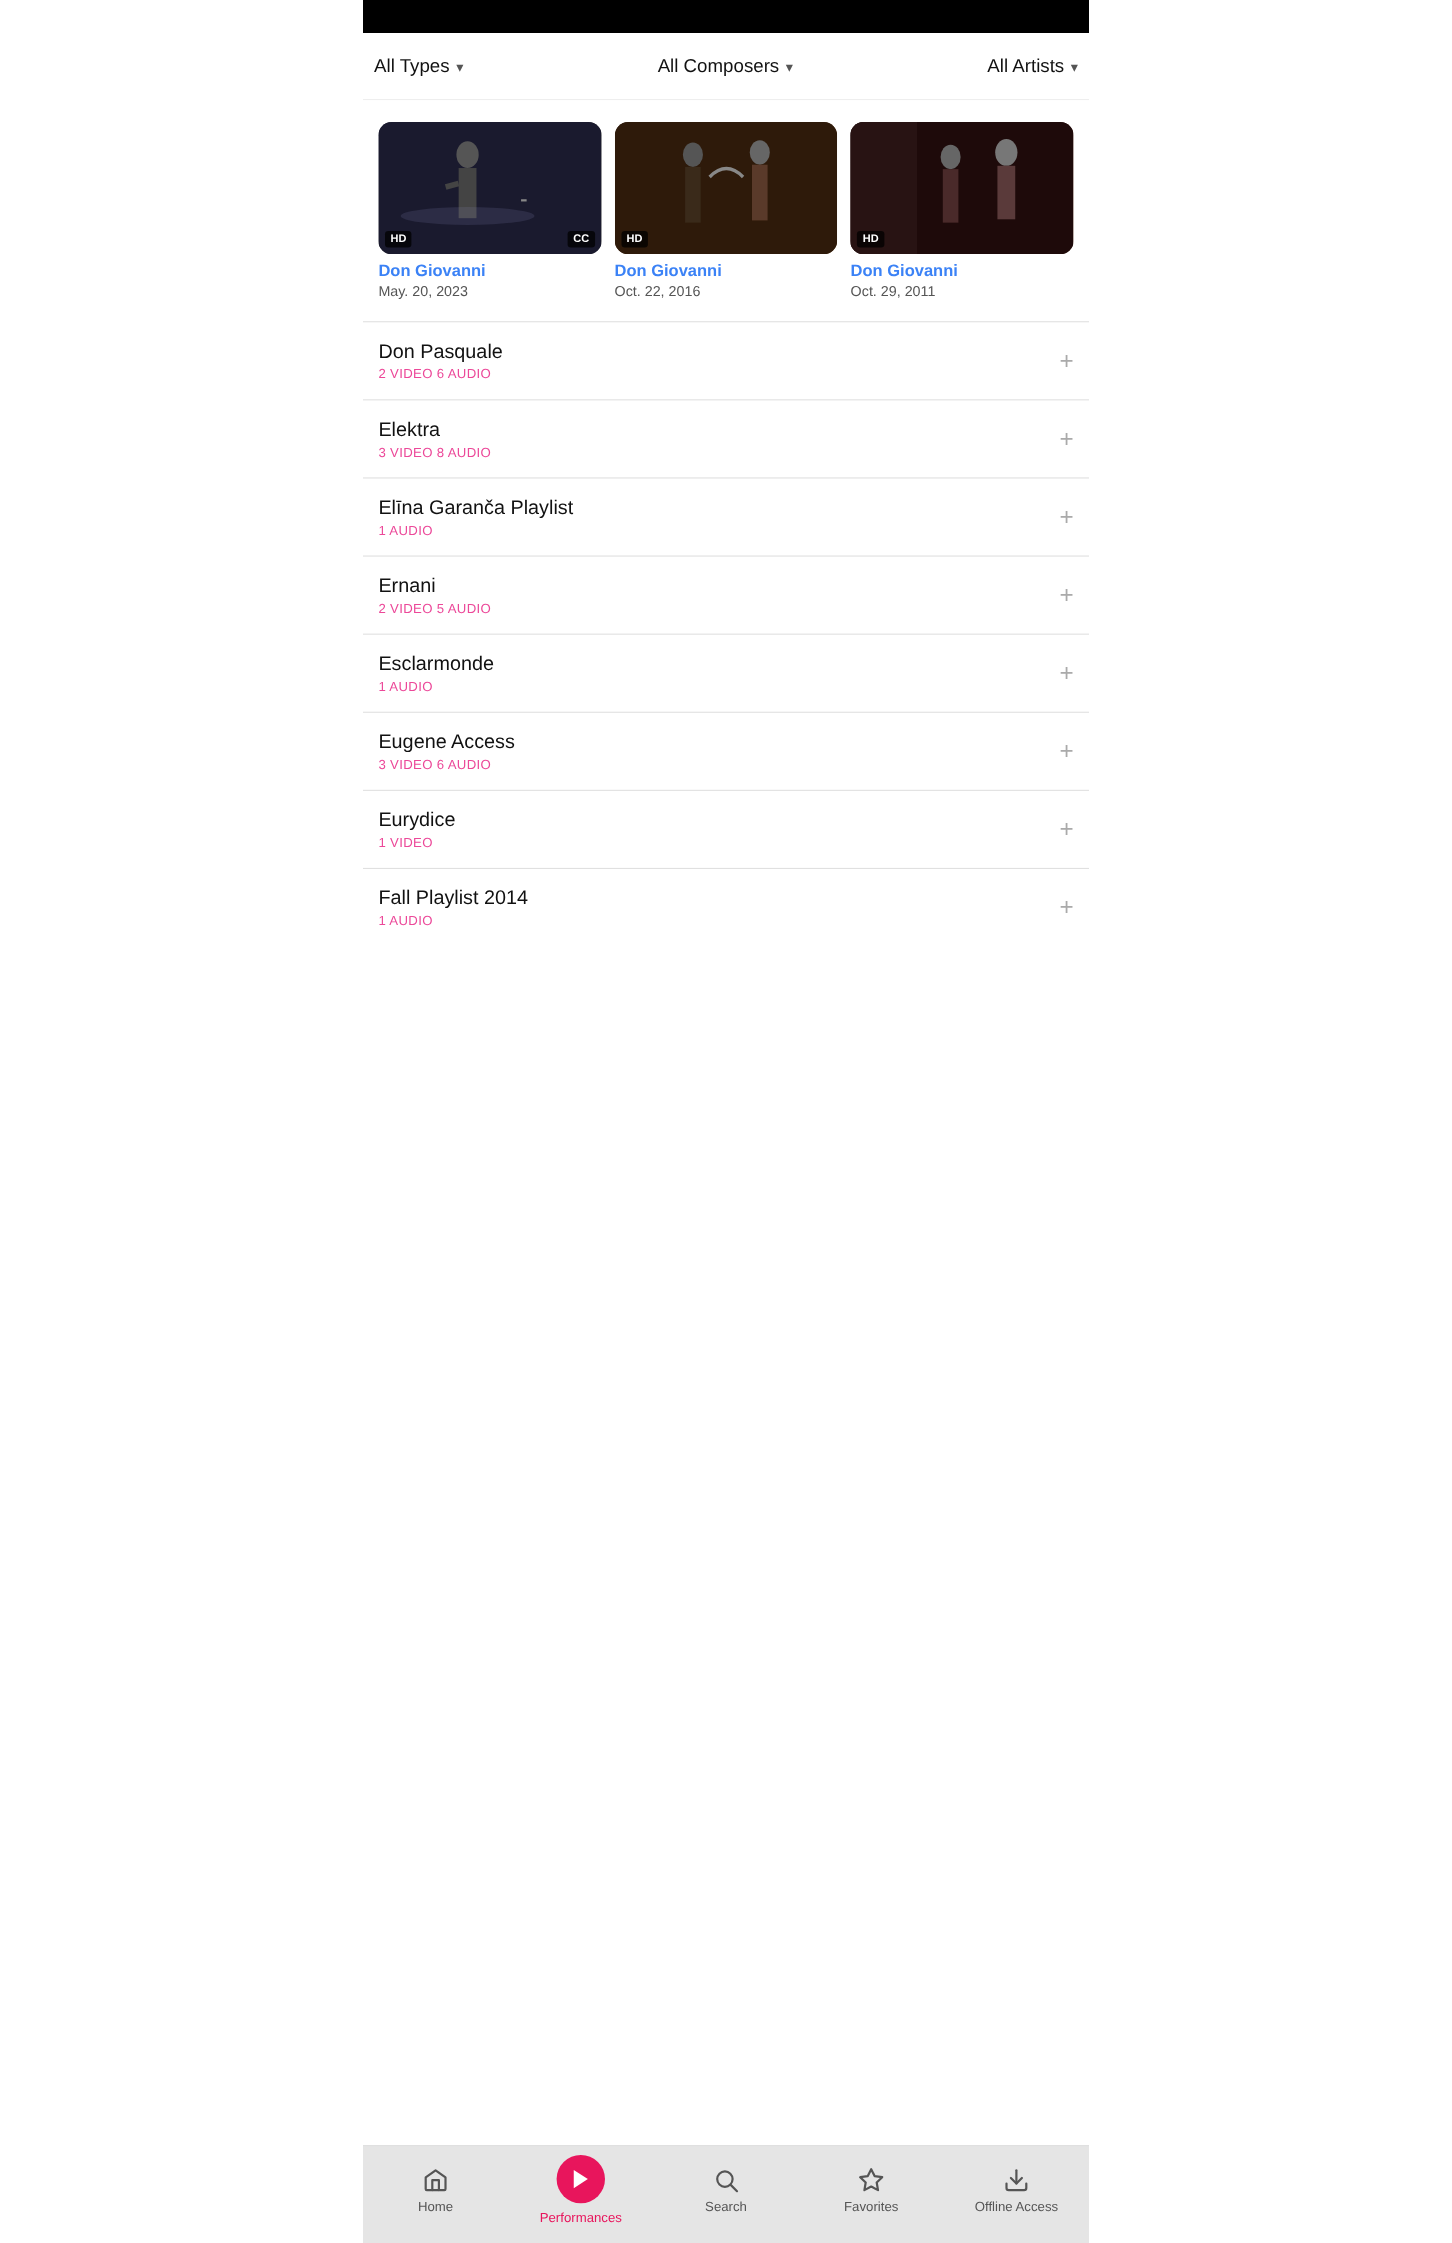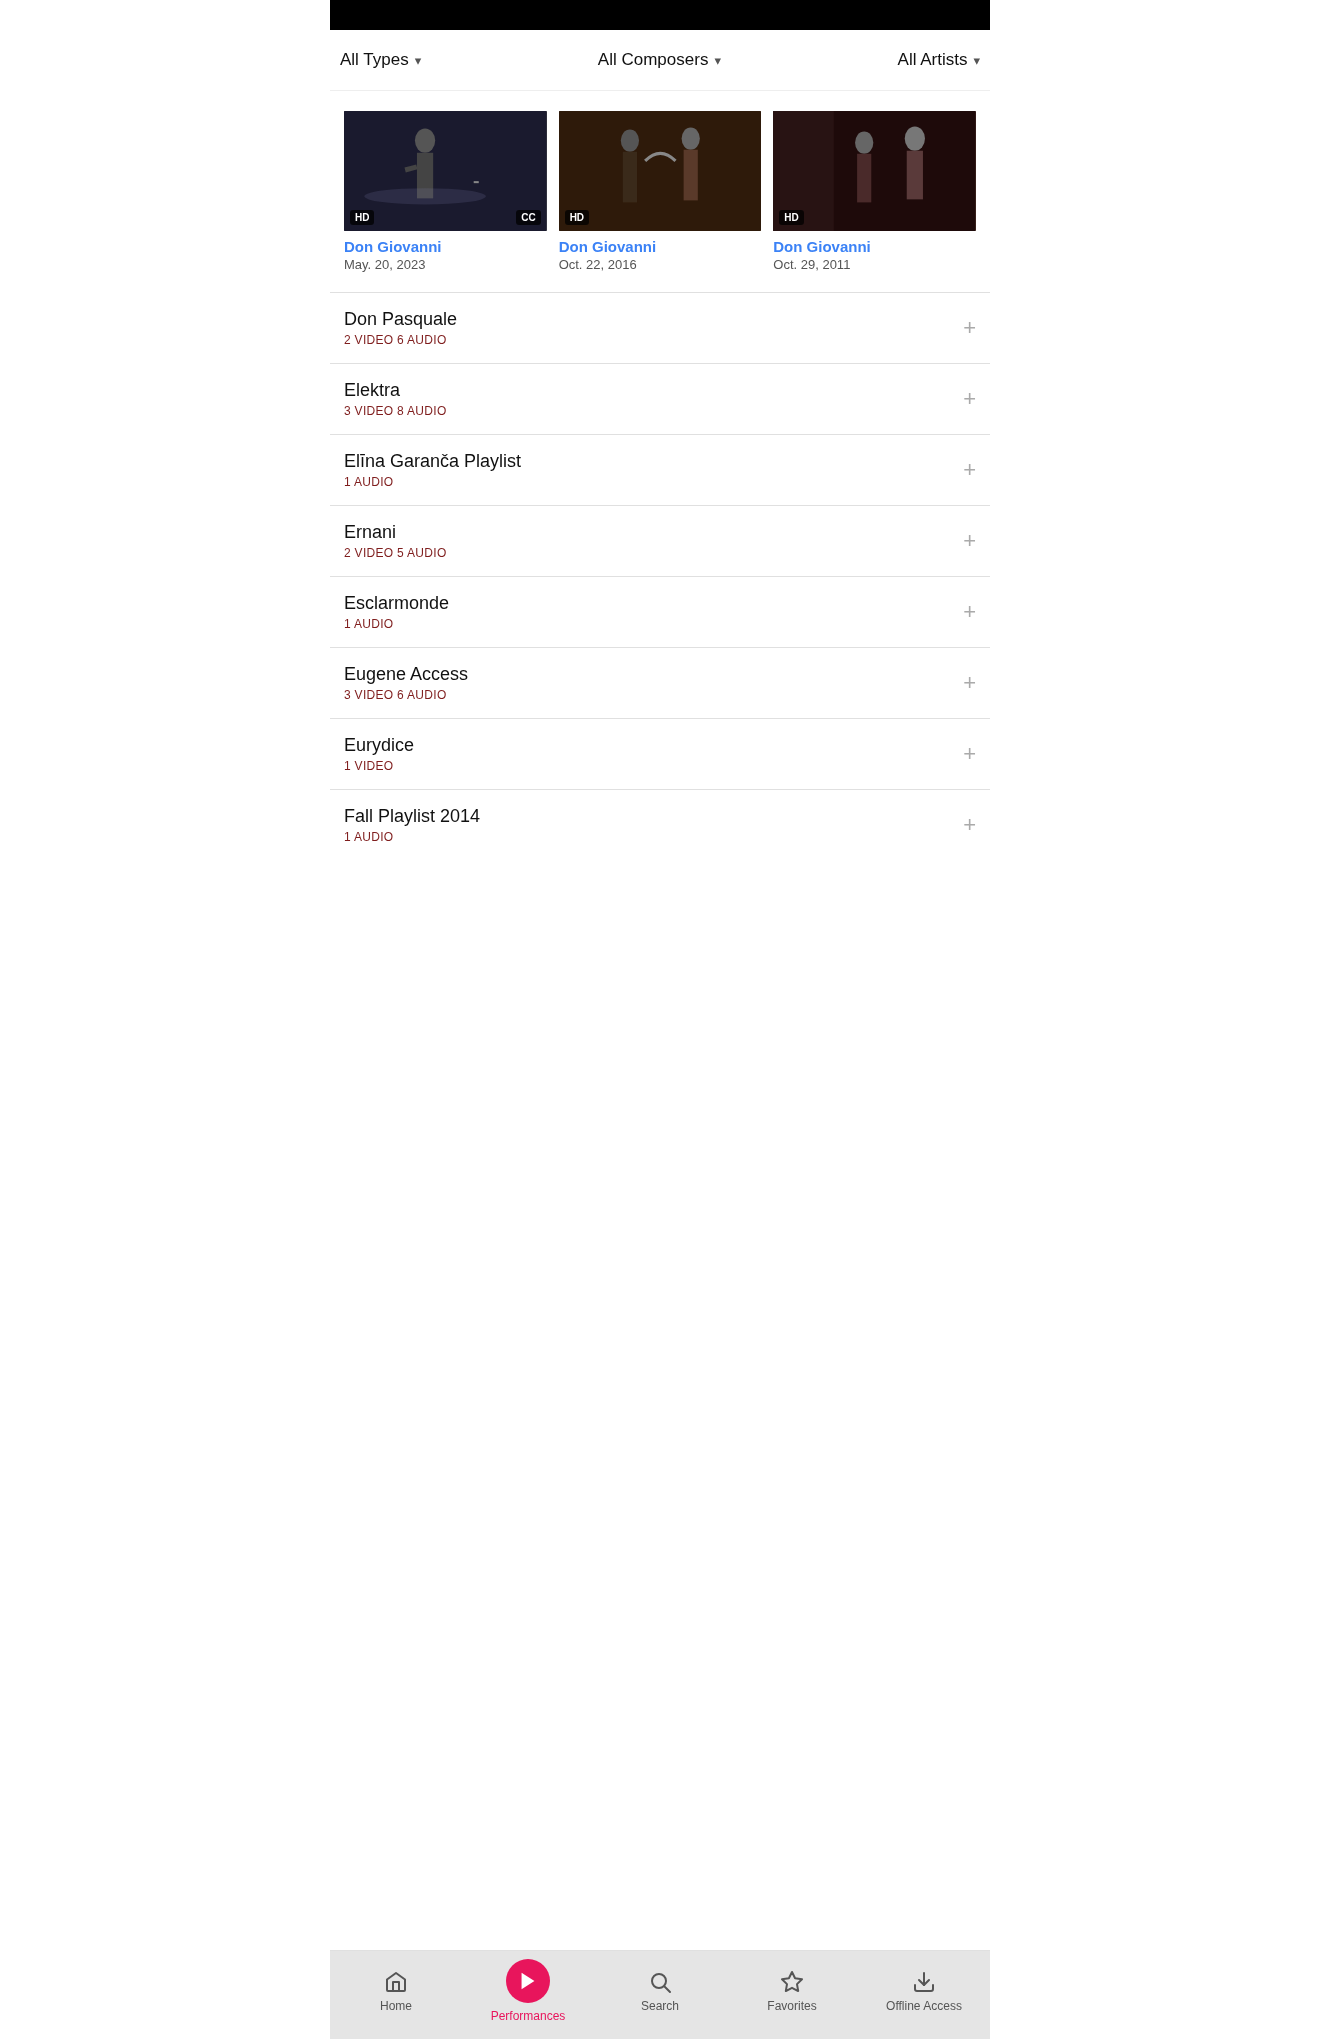--- a/index.html
+++ b/index.html
@@ -54,21 +54,21 @@
     }
 
     .video-card {
       flex: 0 0 calc(33.33% - 8px);
       cursor: pointer;
     }
 
     .video-thumb {
       width: 100%;
       height: 120px;
-      border-radius: 1px;
+      border-radius: 12px;
       position: relative;
       overflow: hidden;
     }
 
     .video-thumb .bg {
       width: 100%;
       height: 100%;
       background: #555;
     }
 
@@ -127,21 +127,21 @@
     }
 
     .list-item-info .item-title {
       font-size: 18px;
       font-weight: 400;
       color: #111;
     }
 
     .list-item-info .item-meta {
       font-size: 12px;
-      color: #7f1d1d;
+      color: #ec4899;
       margin-top: 3px;
       letter-spacing: 0.3px;
     }
 
     .plus-icon {
       font-size: 22px;
       color: #aaa;
       font-weight: 300;
     }
 

